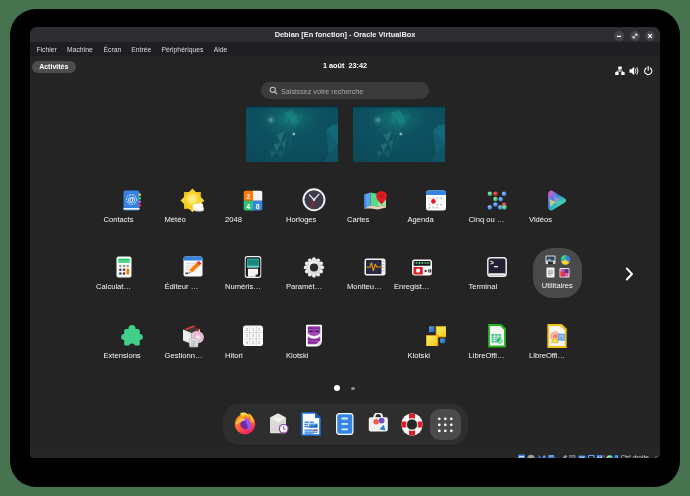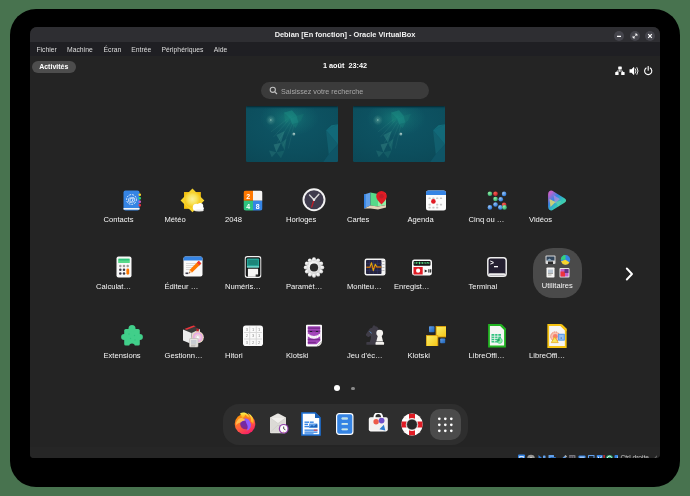--- a/index.html
+++ b/index.html
@@ -484,35 +484,20 @@
             <rect x="2.8" y="17.8" width="8" height="1.5"></rect>
           </g>
           <path d="M2.8 9.6 q6.2 5 12.4 0 l0 2.6 q-6.2 5-12.4 0z" fill="#fff"></path>
           <path d="M4.8 10.6 v2 M7 11.7 v2.2 M9 12.1 v2.3 M11.2 11.7 v2.2 M13.4 10.6 v2" stroke="#d8cede" stroke-width="0.7"></path>
           <path d="M4.8 7.8 q1.2-1 2.4 0 M10.8 7.8 q1.2-1 2.4 0" stroke="#241f31" stroke-width="1" fill="none"></path>
           <path d="M11.7 22.5 l5.3-5.3 v0 l-5.3 5.3z" fill="#e8e6e3"></path>
           <path d="M16.9 17.2 l-5.2 5.2 q5.2-0.6 5.2-5.2z" fill="#ece9e6"></path>
         </svg>
         <div class="applabel">Klotski</div>
       </div>
-    <div class="appcell" style="left:317px;top:257.5px">
-        <svg style="top:11.5px" width="21" height="21" viewBox="0 0 21 21">
-          <g fill="#3f3c47">
-            <path d="M8.3 1.2 l-0.6 1.6 q-2.6 0.4-3.8 2.6 l-2.4 3.8 q-0.5 0.9 0.3 1.5 l1.9 1.2 q0.7 0.3 1.3-0.3 l1.3-1.2 q0.6 1.8-0.2 4 l-0.9 2.6 h6.8 q1.6-4.6 0.6-8.2 q2-1.6 1.6-4.2 q-0.5-2.9-3.5-3.3 l-1.2-1.3z"></path>
-            <rect x="1.8" y="16.9" width="9.8" height="2.9" rx="0.9"></rect>
-          </g>
-          <path d="M5 6.5 l2.2 1.8" stroke="#5a8ec8" stroke-width="0.9"></path>
-          <g fill="#f4f2ef">
-            <circle cx="15.2" cy="8.1" r="3.4"></circle>
-            <path d="M13.4 10.2 h3.6 l1.6 6.2 h-6.8 z"></path>
-            <rect x="11" y="16.9" width="8.6" height="2.9" rx="0.9"></rect>
-          </g>
-        </svg>
-        <div class="applabel">Jeu d'éc…</div>
-      </div>
     <div class="appcell" style="left:377.5px;top:257.5px">
         <svg style="top:11.2px" width="20" height="21.5" viewBox="0 0 20 21.5">
           <defs>
             <linearGradient id="yt" x1="0" y1="0" x2="1" y2="1">
               <stop offset="0" stop-color="#f9f06b"></stop>
               <stop offset="1" stop-color="#f5c211"></stop>
             </linearGradient>
             <linearGradient id="bt" x1="0" y1="0" x2="1" y2="1">
               <stop offset="0" stop-color="#62a0ea"></stop>
               <stop offset="1" stop-color="#1a5fb4"></stop>

